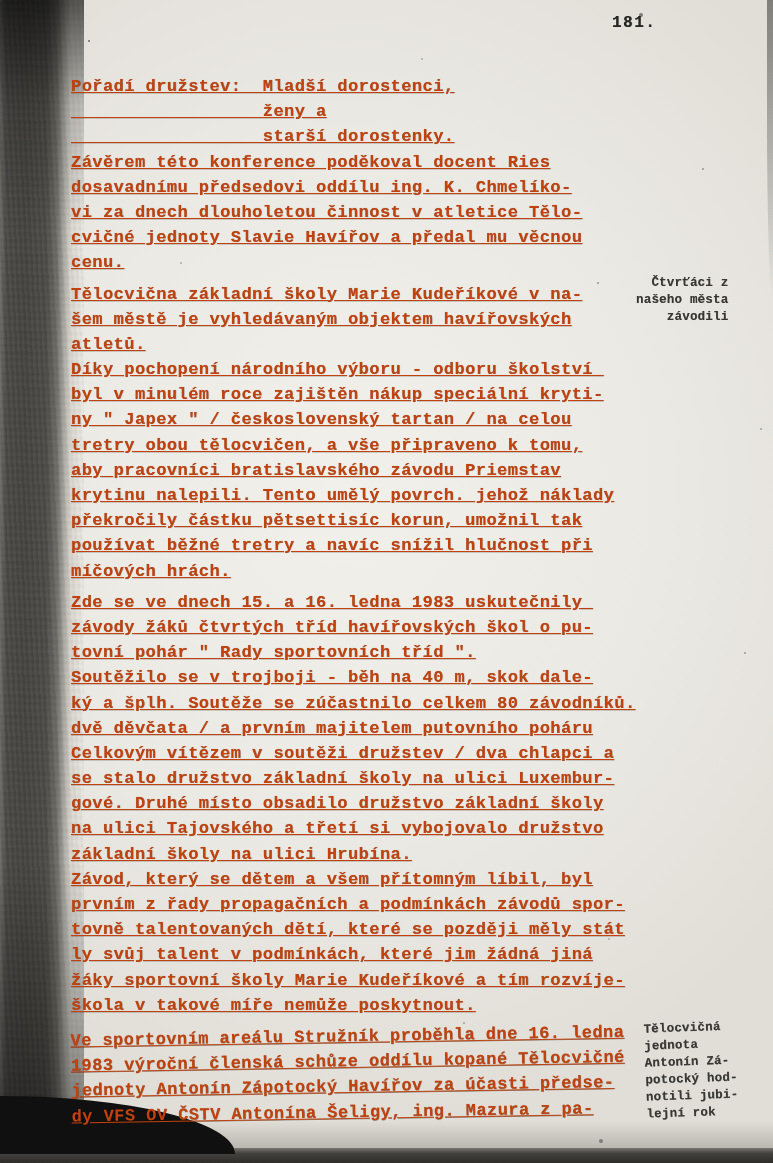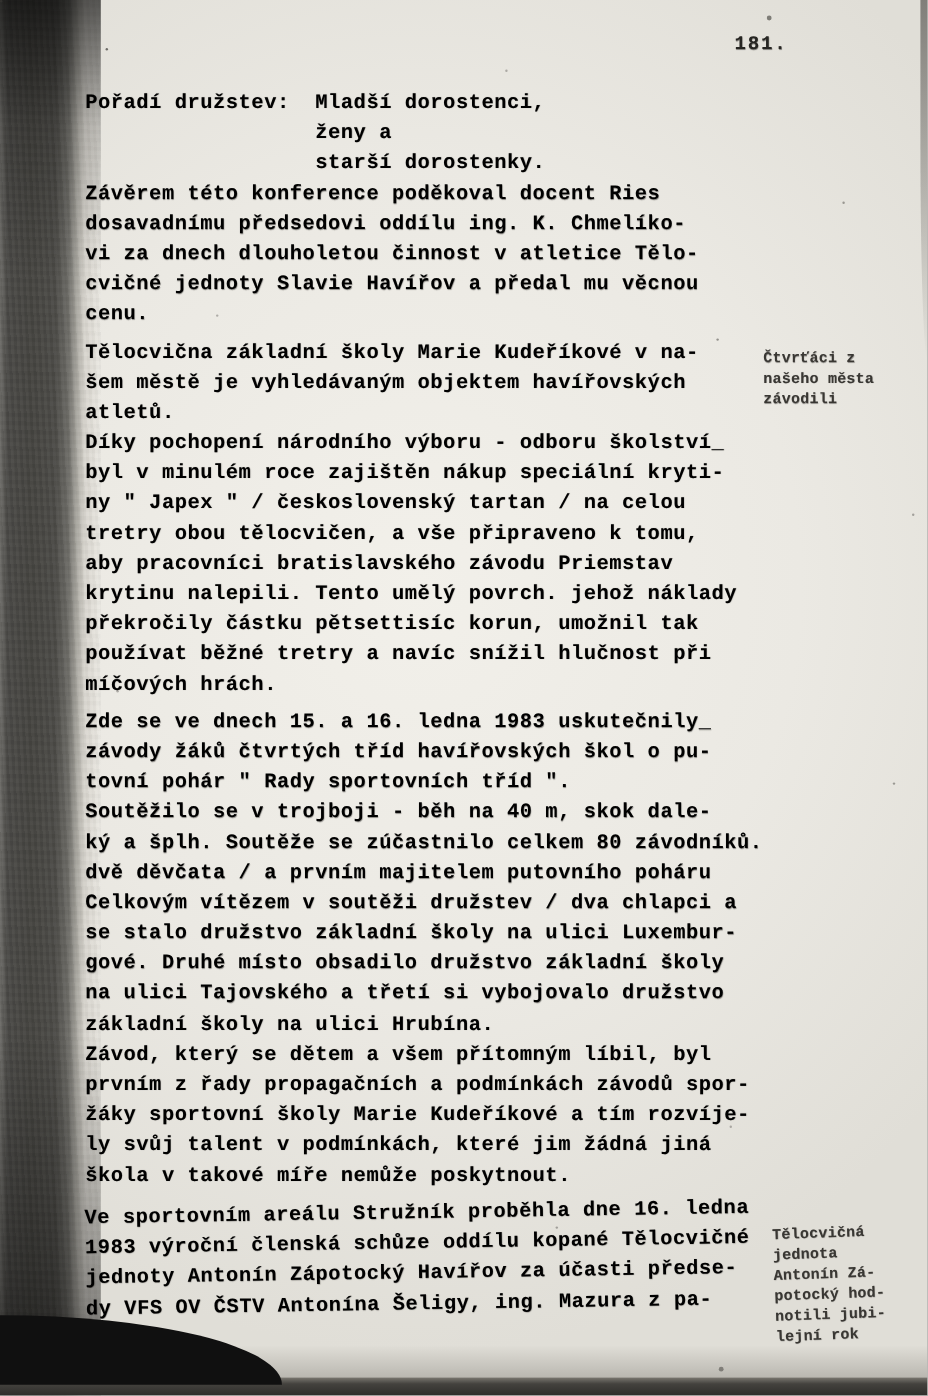--- a/index.html
+++ b/index.html
@@ -63,41 +63,42 @@
       180px 262px 0 rgba(60,58,54,0.35),
       597px 282px 0 rgba(60,58,54,0.5),
       760px 428px 0 rgba(60,58,54,0.4),
       97px 575px 0 rgba(60,58,54,0.35),
       744px 652px 0 rgba(60,58,54,0.45),
       608px 938px 0 rgba(60,58,54,0.35),
       463px 1022px 0 rgba(60,58,54,0.4),
       600px 1140px 0 1px rgba(60,58,54,0.5);
   }
   .page-number{
-    position:absolute;left:612px;top:28px;
+    position:absolute;left:612px;top:14px;
     font-size:16px;font-weight:700;letter-spacing:1.5px;color:#262522;
     text-shadow:0.3px 0.3px 0.6px rgba(30,28,25,0.5);
     text-align:right;
   }
   .body{
     position:absolute;left:71px;top:74px;
     font-size:17px;font-weight:700;letter-spacing:0.45px;
-    color:#000000;
+    color:#c2410c;
     text-shadow:0.3px 0.4px 0.7px rgba(25,23,20,0.45);
+    text-decoration:underline;
   }
   .para{margin:0;}
   .para.gap{margin-top:6px;}
   .tline{white-space:pre;height:25.2px;line-height:25.2px;}
   .margin-note{
     position:absolute;
     font-size:12.5px;font-weight:700;letter-spacing:0.2px;line-height:17px;
     color:#393733;
     text-shadow:0.3px 0.3px 0.6px rgba(40,38,35,0.45);
   }
-  .note1{left:636px;top:291px;}
+  .note1{left:636px;top:275px;text-align:right;}
   .note2{left:645px;top:1020px;transform:rotate(-2deg);}
   .nline{white-space:pre;}
 </style>
 </head>
 <body>
 
 <div class="scan">
   <div class="page-shade"></div>
   <div class="binding"></div>
   <div class="bottom-shadow"></div>
@@ -150,22 +151,23 @@
         <div class="tline">dvě děvčata / a prvním majitelem putovního poháru</div>
         <div class="tline">Celkovým vítězem v soutěži družstev / dva chlapci a</div>
         <div class="tline">se stalo družstvo základní školy na ulici Luxembur-</div>
         <div class="tline">gové. Druhé místo obsadilo družstvo základní školy</div>
         <div class="tline">na ulici Tajovského a třetí si vybojovalo družstvo</div>
         <div class="tline">základní školy na ulici Hrubína.</div>
       </div>
       <div class="para">
         <div class="tline">Závod, který se dětem a všem přítomným líbil, byl</div>
         <div class="tline">prvním z řady propagačních a podmínkách závodů spor-</div>
+        <div class="tline">tovně talentovaných dětí, které se později měly stát</div>
+        <div class="tline">ly svůj talent v podmínkách, které jim žádná jiná</div>
         <div class="tline">žáky sportovní školy Marie Kudeříkové a tím rozvíje-</div>
-        <div class="tline">ly svůj talent v podmínkách, které jim žádná jiná</div>
         <div class="tline">škola v takové míře nemůže poskytnout.</div>
       </div>
       <div class="para gap" style="transform: rotate(-0.9deg);">
         <div class="tline">Ve sportovním areálu Stružník proběhla dne 16. ledna</div>
         <div class="tline">1983 výroční členská schůze oddílu kopané Tělocvičné</div>
         <div class="tline">jednoty Antonín Zápotocký Havířov za účasti předse-</div>
         <div class="tline">dy VFS OV ČSTV Antonína Šeligy, ing. Mazura z pa-</div>
       </div>
     </div>
 

